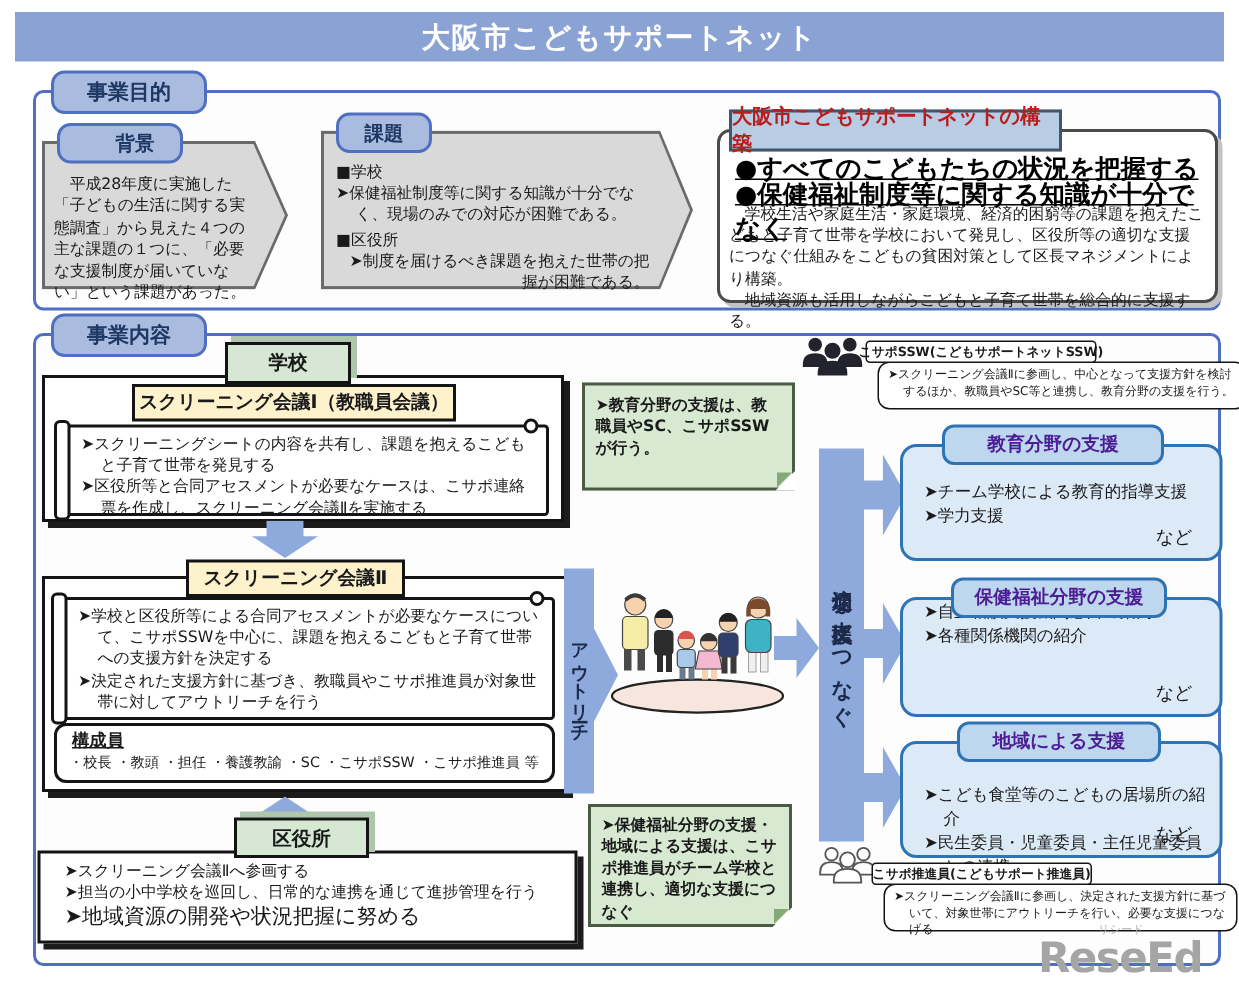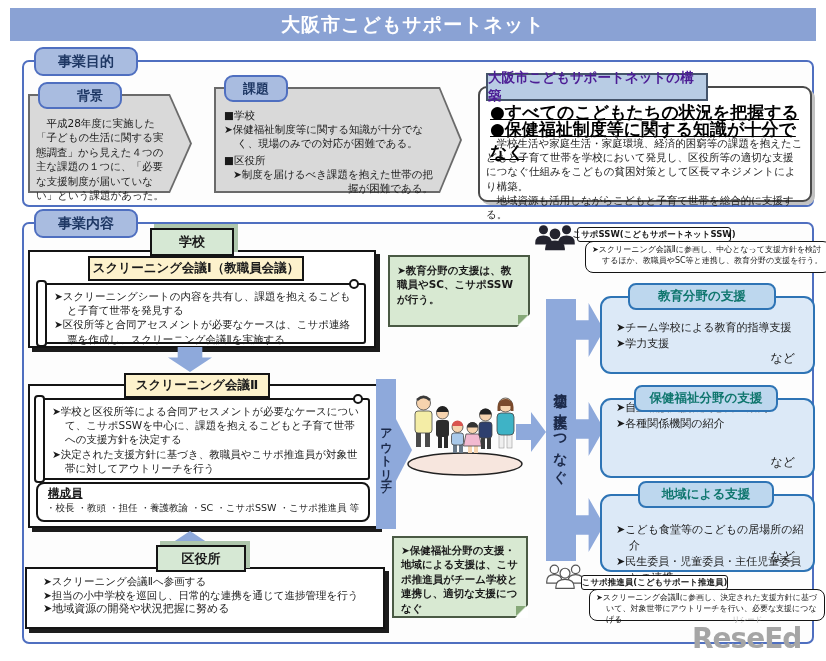--- a/index.html
+++ b/index.html
@@ -9,41 +9,41 @@
   .title-bar{left:10px;top:8px;width:806px;height:33px;background:#8aa2d4;color:#fff;font-size:19px;font-weight:bold;display:flex;align-items:center;justify-content:center;letter-spacing:1px;}
   
   .frame{border:2px solid #4f6fc0;border-radius:7px;background:#fdfdfd;}
   .tab{background:#a9bce0;border:2px solid #4f6fc0;border-radius:9px;color:#1f3864;font-weight:bold;display:flex;align-items:center;justify-content:center;z-index:4;}
   
   .chev::before{content:"";position:absolute;inset:0;background:#6a6a6a;clip-path:polygon(0 0,calc(100% - 22px) 0,100% 50%,calc(100% - 22px) 100%,0 100%);}
   .chev-in{position:absolute;inset:2px;background:#d9d9d9;clip-path:polygon(0 0,calc(100% - 21px) 0,100% 50%,calc(100% - 21px) 100%,0 100%);}
   .chev-txt{position:absolute;z-index:2;font-size:10.5px;line-height:1.38;white-space:pre-line;}
   
   .cons-box{background:#fff;border:2px solid #4a4a4a;border-radius:9px;box-shadow:3px 3px 0 #c2c2c2;}
-  .cons-label{background:#b8cce4;border:2px solid #44546a;color:#4c1d95;font-weight:bold;font-size:13.5px;display:flex;align-items:center;justify-content:center;z-index:4;}
+  .cons-label{background:#b8cce4;border:2px solid #44546a;color:#b91c1c;font-weight:bold;font-size:13.5px;display:flex;align-items:center;justify-content:center;z-index:4;}
   .goal{font-size:17px;font-weight:bold;text-decoration:underline;color:#000;}
   
   .blk{background:#fff;border:2px solid #141414;box-shadow:4px 4px 0 #1c1c1c;}
   .g3d{background:#d6e8d4;border:2px solid #141414;box-shadow:4px -4px 0 #aec6ac;font-weight:bold;font-size:13px;display:flex;align-items:center;justify-content:center;z-index:3;}
   .cream{background:#fdf2cc;border:2px solid #141414;font-weight:bold;font-size:12.5px;display:flex;align-items:center;justify-content:center;z-index:3;}
   .scroll{background:#fff;border:2px solid #141414;border-radius:3px;}
   .scroll::before{content:"";position:absolute;left:-4px;top:-5px;bottom:-5px;width:7px;background:#fff;border:2px solid #141414;border-radius:4px;}
   .scroll::after{content:"";position:absolute;right:5px;top:-6px;width:6px;height:6px;background:#fff;border:2px solid #141414;border-radius:50%;}
   .pt{padding-left:13px;text-indent:-13px;}
   .bullets{font-size:10.5px;line-height:1.35;}
   
   .note{background:#d8e9d2;border:2px solid #4a5a44;font-size:10.5px;font-weight:600;line-height:1.38;}
   .note::before{content:"";position:absolute;right:-2px;bottom:-2px;border-bottom:13px solid #fff;border-left:13px solid transparent;}
   .note::after{content:"";position:absolute;right:0px;bottom:0px;border-top:10px solid #86a878;border-right:10px solid transparent;}
   
   .barrow{background:#8ea9db;}
   .vtext{writing-mode:vertical-rl;display:flex;align-items:center;justify-content:center;color:#1c2a4a;font-weight:bold;}
   
   .supbox{background:#dce9f7;border:2px solid #2e74b5;border-radius:11px;}
-  .suplabel{background:#bdd7ee;border:2px solid #2e74b5;border-radius:8px;font-weight:bold;font-size:12.5px;color:#0f766e;display:flex;align-items:center;justify-content:center;z-index:3;}
+  .suplabel{background:#bdd7ee;border:2px solid #2e74b5;border-radius:8px;font-weight:bold;font-size:12.5px;color:#4c1d95;display:flex;align-items:center;justify-content:center;z-index:3;}
   .suppts{font-size:11px;line-height:1.45;}
   .etc{position:absolute;right:18px;bottom:5px;font-size:12px;}
   
   .co-label{background:#fff;border:1.5px solid #141414;border-radius:3px;font-weight:bold;font-size:8.5px;display:flex;align-items:center;justify-content:center;z-index:3;white-space:nowrap;}
   .co-box{background:#fff;border:1.5px solid #141414;border-radius:8px;font-size:8px;line-height:1.35;padding:3px 6px;z-index:2;}
   
   .reseed{color:#a5a5a5;font-weight:bold;font-size:28px;letter-spacing:-1px;z-index:5;}
   .reseed .ruby{position:absolute;top:-7px;left:40px;font-size:7.5px;letter-spacing:0;color:#b5b5b5;font-weight:normal;}
 </style>
 </head>
@@ -100,21 +100,21 @@
   <div style="font-size:11.5px;font-weight:bold;text-decoration:underline;margin:2px 0 0 10px;">構成員</div>
   <div style="font-size:9.5px;margin:1px 0 0 8px;white-space:nowrap;">・校長 ・教頭 ・担任 ・養護教諭 ・SC ・こサポSSW ・こサポ推進員 等</div>
 </div>
 
 <div class="abs barrow" style="left:168px;top:531px;width:44px;height:25px;clip-path:polygon(50% 0,100% 58%,78% 58%,78% 100%,22% 100%,22% 58%,0 58%);"></div>
 
 <div class="abs g3d" style="left:156px;top:545px;width:86px;height:23px;">区役所</div>
 <div class="abs blk" style="left:25px;top:567px;width:356px;height:58px;">
   <div class="bullets pt" style="margin:5px 4px 0 16px;font-size:10.5px;">➤スクリーニング会議Ⅱへ参画する</div>
   <div class="bullets pt" style="margin:0 4px 0 16px;font-size:10.5px;white-space:nowrap;">➤担当の小中学校を巡回し、日常的な連携を通じて進捗管理を行う</div>
-  <div class="bullets pt" style="margin:0 4px 0 16px;font-size:11px;">➤地域資源の開発や状況把握に努める</div>
+  <div class="bullets pt" style="margin:0 4px 0 16px;font-size:14px;">➤地域資源の開発や状況把握に努める</div>
 </div>
 
 <div class="abs note" style="left:388px;top:255px;width:138px;height:68px;">
   <div style="margin:6px 7px;">➤教育分野の支援は、教職員やSC、こサポSSWが行う。</div>
 </div>
 
 <div class="abs barrow vtext" style="left:376px;top:379px;width:20px;height:150px;font-size:12px;">アウトリーチ</div>
 <div class="abs barrow" style="left:396px;top:419px;width:16px;height:62px;clip-path:polygon(0 0,100% 50%,0 100%);"></div>
 
 <svg class="abs" style="left:404px;top:381px;" width="122" height="96" viewBox="0 0 122 96">

